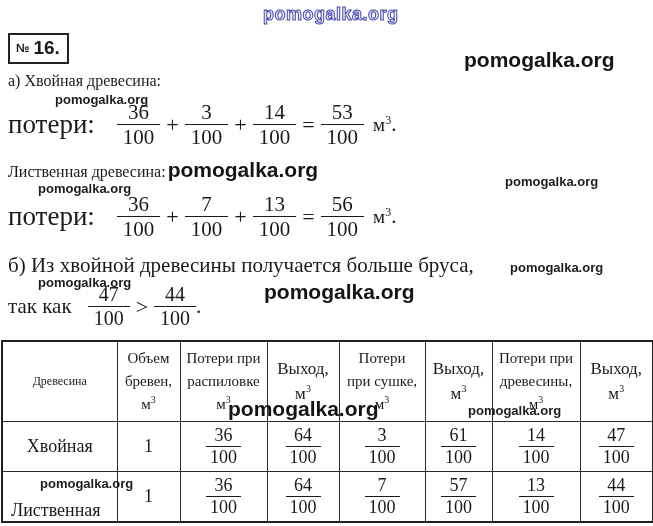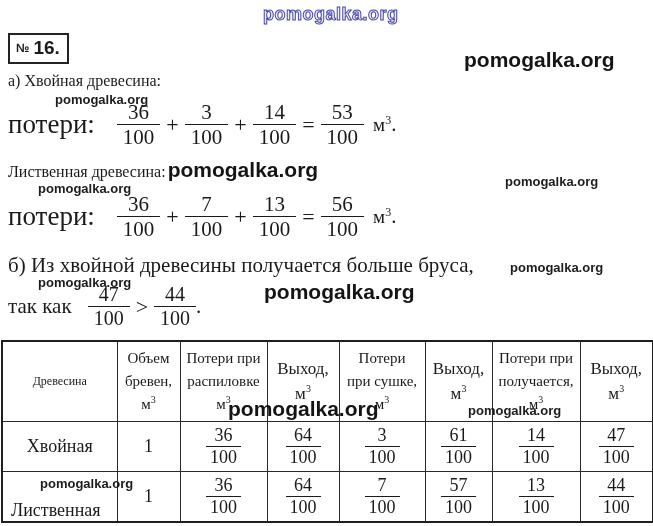--- a/index.html
+++ b/index.html
@@ -202,21 +202,21 @@
         <div>Потери</div>
         <div>при сушке,</div>
         <div><span>м</span><sup>3</sup></div>
       </th>
       <th class="hcell" style="font-size:17px;">
         <div>Выход,</div>
         <div><span>м</span><sup>3</sup></div>
       </th>
       <th class="hcell">
         <div>Потери при</div>
-        <div>получается,</div>
+        <div>древесины,</div>
         <div><span>м</span><sup>3</sup></div>
       </th>
       <th class="hcell" style="font-size:17px;">
         <div>Выход,</div>
         <div><span>м</span><sup>3</sup></div>
       </th>
     </tr>
     <tr style="height:50px;">
       <td class="name">Хвойная</td>
       <td class="vol">1</td>

